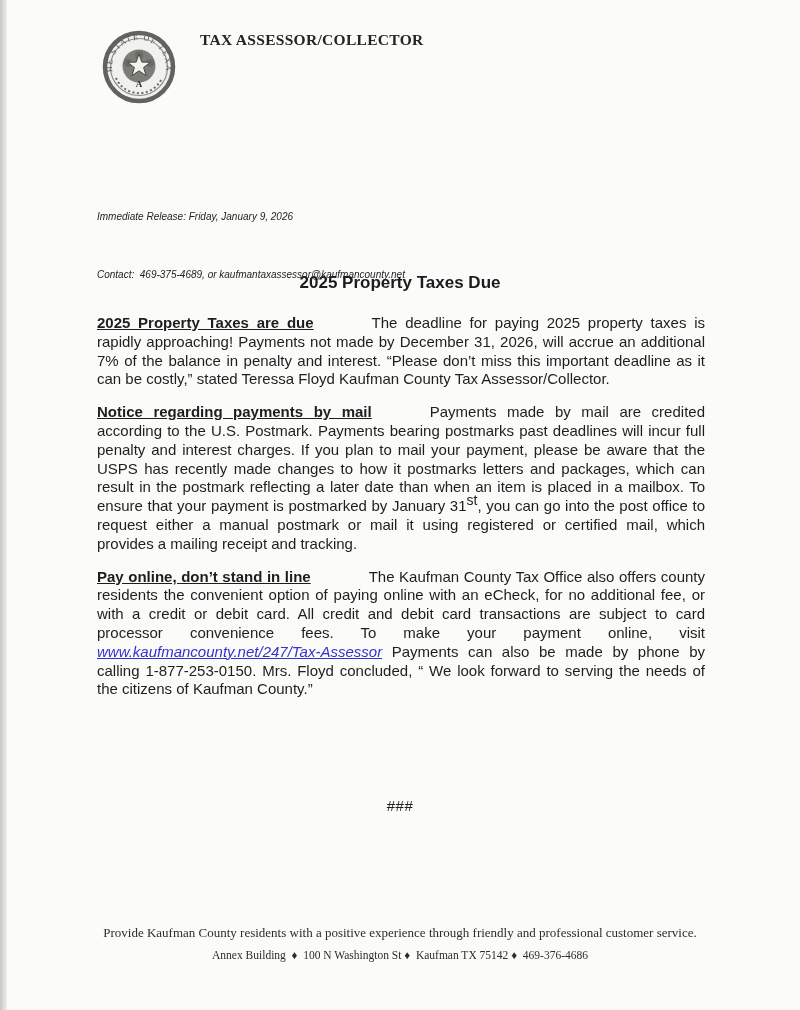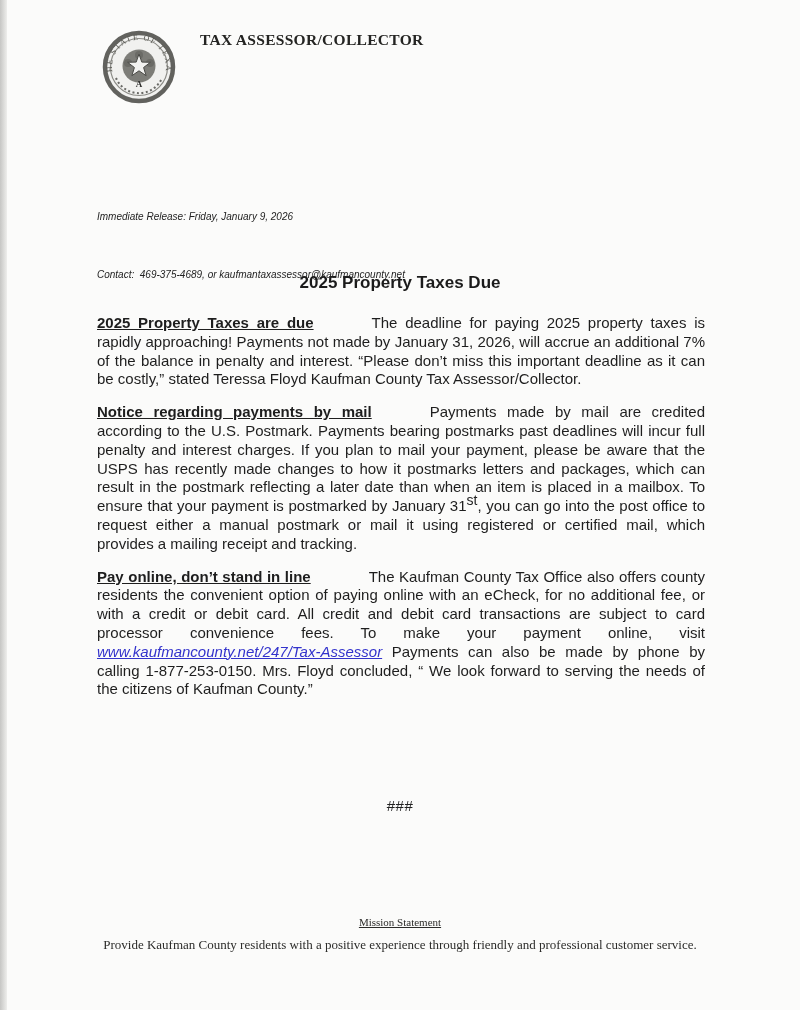--- a/index.html
+++ b/index.html
@@ -118,33 +118,33 @@
   <section class="release-info">
     <div>Immediate Release: Friday, January 9, 2026</div>
     <div>Contact:  469-375-4689, or kaufmantaxassessor@kaufmancounty.net</div>
   </section>
 
   <h1 class="doc-title">2025 Property Taxes Due</h1>
 
   <section class="body-text">
 
     <p>
-      <span class="lead">2025 Property Taxes are due</span><span class="tab"></span><span>The deadline for paying 2025 property taxes is rapidly approaching! Payments not made by January 31, 2026, will accrue an additional 7% of the balance in penalty and interest. “Please don’t miss this important deadline as it can be costly,” stated Teressa Floyd Kaufman County Tax Assessor/Collector.</span>
+      <span class="lead">2025 Property Taxes are due</span><span class="tab"></span><span>The deadline for paying 2025 property taxes is rapidly approaching! Payments not made by December 31, 2026, will accrue an additional 7% of the balance in penalty and interest. “Please don’t miss this important deadline as it can be costly,” stated Teressa Floyd Kaufman County Tax Assessor/Collector.</span>
     </p>
 
     <p>
       <span class="lead">Notice regarding payments by mail</span><span class="tab"></span><span>Payments made by mail are credited according to the U.S. Postmark. Payments bearing postmarks past deadlines will incur full penalty and interest charges. If you plan to mail your payment, please be aware that the USPS has recently made changes to how it postmarks letters and packages, which can result in the postmark reflecting a later date than when an item is placed in a mailbox. To ensure that your payment is postmarked by January 31</span><sup>st</sup><span>, you can go into the post office to request either a manual postmark or mail it using registered or certified mail, which provides a mailing receipt and tracking.</span>
     </p>
 
     <p>
       <span class="lead">Pay online, don’t stand in line</span><span class="tab"></span><span>The Kaufman County Tax Office also offers county residents the convenient option of paying online with an eCheck, for no additional fee, or with a credit or debit card. All credit and debit card transactions are subject to card processor convenience fees. To make your payment online, visit </span><a class="doc-link">www.kaufmancounty.net/247/Tax-Assessor</a><span> Payments can also be made by phone by calling 1-877-253-0150. Mrs. Floyd concluded, “ We look forward to serving the needs of the citizens of Kaufman County.”</span>
     </p>
 
   </section>
 
   <div class="end-mark">###</div>
 
   <footer class="page-footer">
-    <div class="mission-heading">Mission Statement</div>
     <div class="mission-text">Provide Kaufman County residents with a positive experience through friendly and professional customer service.</div>
+    <div class="address-line">Annex Building  ♦  100 N Washington St ♦  Kaufman TX 75142 ♦  469-376-4686</div>
   </footer>
 
 </div>
 
 </body></html>

